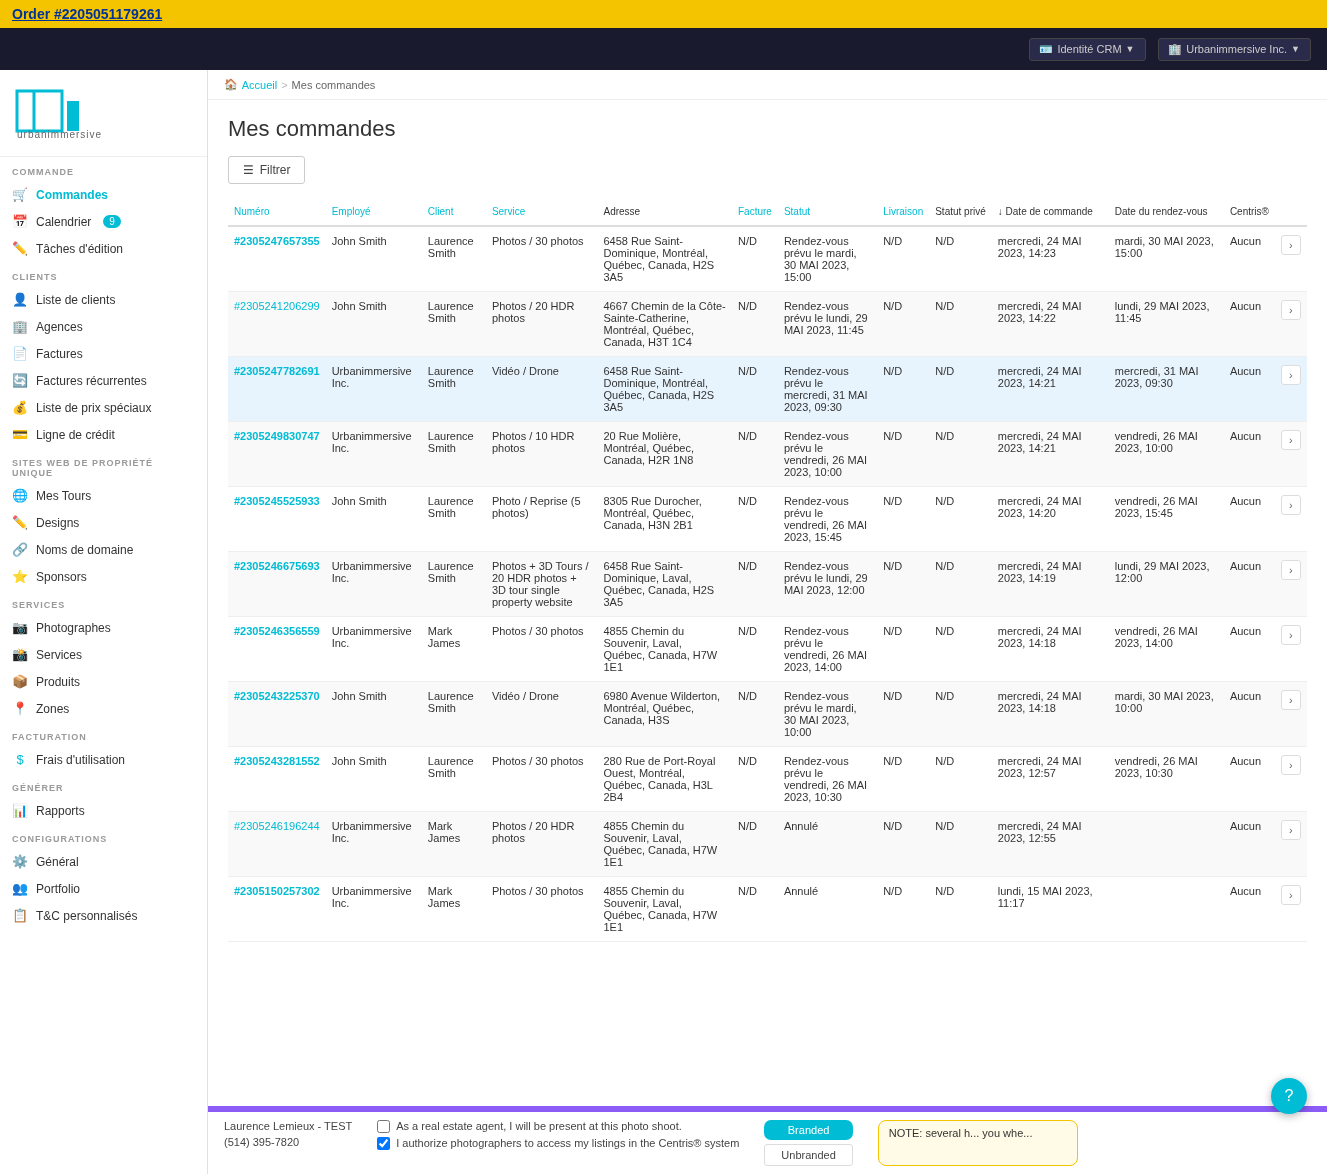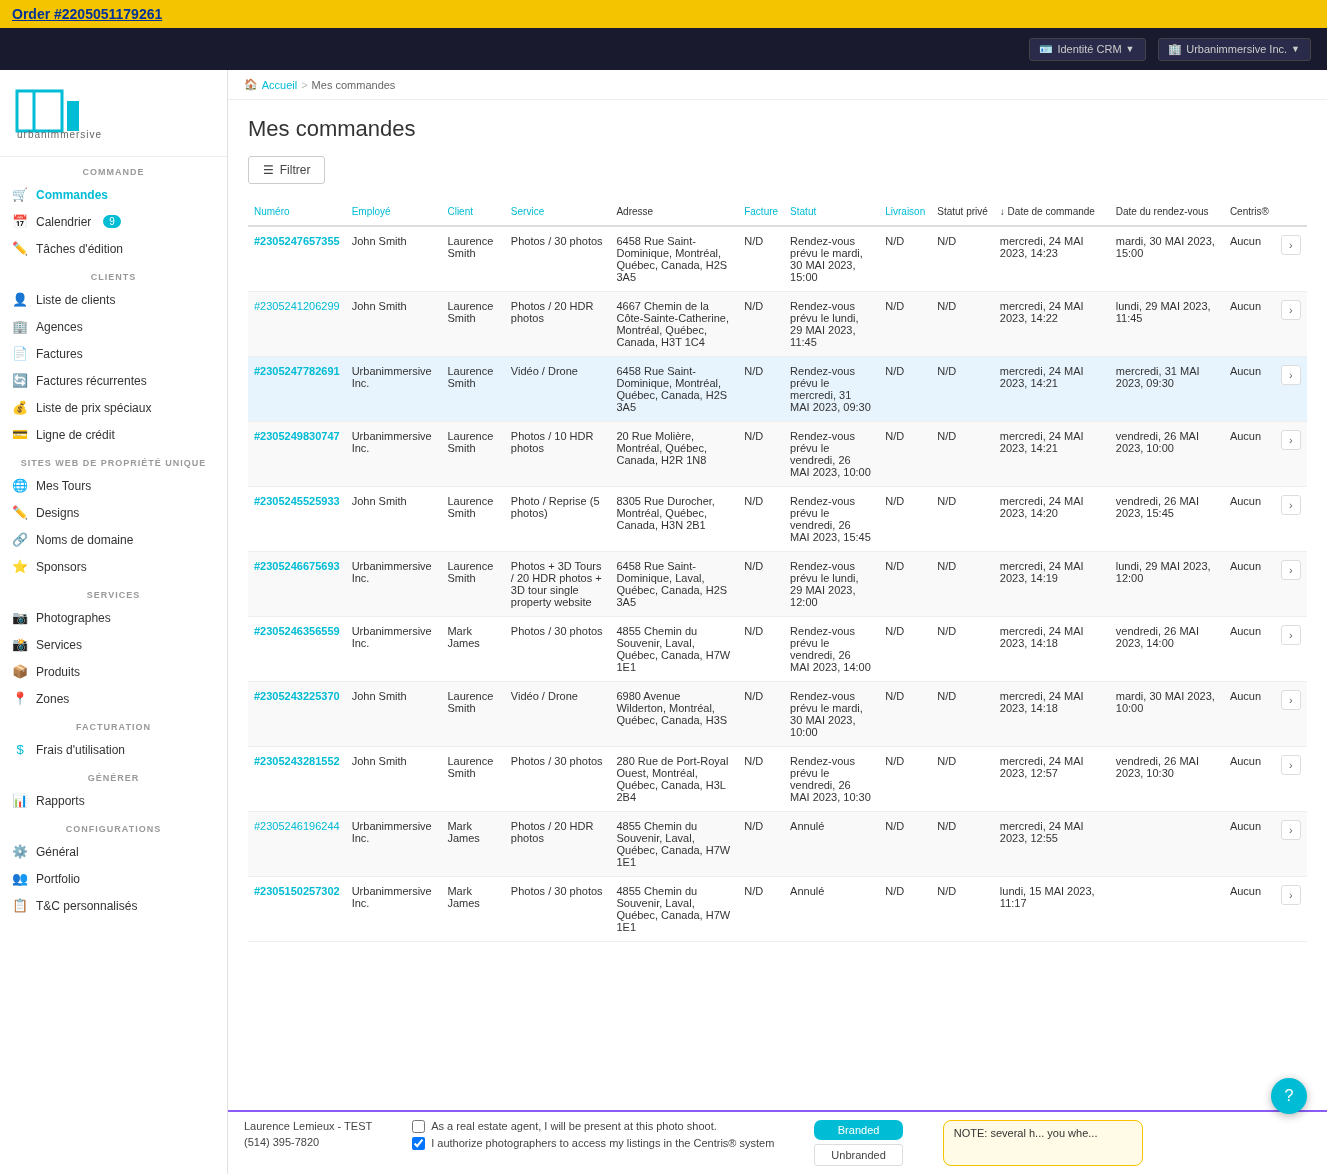--- a/index.html
+++ b/index.html
@@ -46,40 +46,39 @@
 
     
     .main-layout {
       display: flex;
       flex: 1;
       overflow: hidden;
     }
 
     
     .sidebar {
-      width: 228px;
+      width: 208px;
       background: #fff;
       border-right: 1px solid #e0e0e0;
       overflow-y: auto;
       flex-shrink: 0;
       padding-bottom: 16px;
     }
     .sidebar-logo {
       padding: 16px 12px 12px;
       border-bottom: 1px solid #eee;
     }
 
     .sidebar-section-label {
       font-size: 9px;
       font-weight: bold;
       color: #999;
       letter-spacing: 1px;
       text-transform: uppercase;
       padding: 10px 12px 4px;
-      text-align: center;
     }
     .sidebar-item {
       display: flex;
       align-items: center;
       padding: 6px 12px;
       gap: 8px;
       cursor: pointer;
       color: #333;
       font-size: 12px;
     }
@@ -202,26 +201,26 @@
       justify-content: center;
       color: #fff;
       font-size: 16px;
       cursor: pointer;
       box-shadow: 0 2px 8px rgba(0,0,0,0.3);
     }
 
     
     .bottom-overlay {
       background: #fff;
-      border-top: 2px solid #8b5cf6;
+      border-top: 6px solid #8b5cf6;
       padding: 8px 16px;
       font-size: 11px;
       color: #444;
       display: flex;
-      gap: 40px;
+      gap: 25px;
     }
     .bottom-overlay .col { display: flex; flex-direction: column; gap: 4px; }
     .checkbox-row { display: flex; align-items: flex-start; gap: 6px; }
     .checkbox-row input[type=checkbox] { width: 13px; height: 13px; }
 
     .branded-section { display: flex; flex-direction: column; gap: 4px; }
     .branded-btn {
       background: #00bcd4;
       color: #fff;
       border: none;

